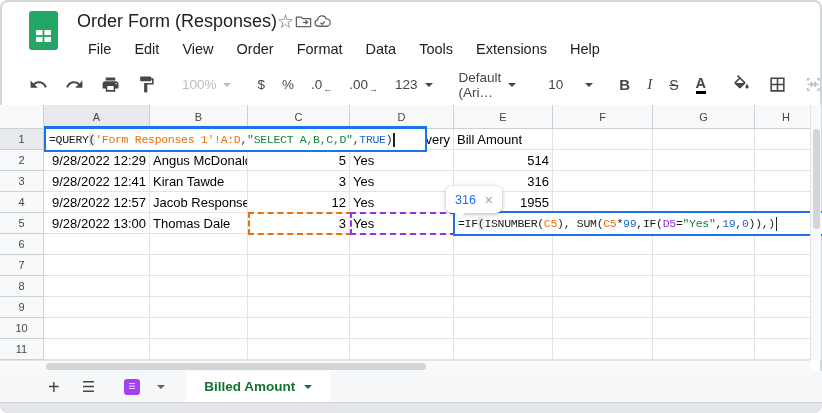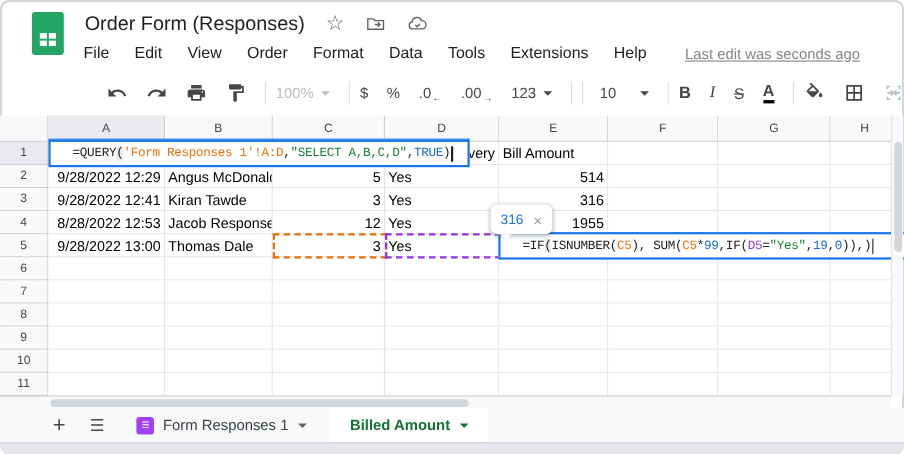--- a/index.html
+++ b/index.html
@@ -1,23 +1,23 @@
 <!DOCTYPE html>
 <html><head>
 <meta charset="utf-8">
 <style>
   html,body{margin:0;padding:0;background:#fff;}
   .window{position:relative;width:822px;height:413px;background:#fff;overflow:hidden;
     font-family:"Liberation Sans",sans-serif;border-radius:8px;outline:2px solid #d4d7da;outline-offset:-2px;}
   
   .logo{position:absolute;left:29px;top:11px;width:29px;height:39px;background:#23a566;border-radius:3px;display:flex;align-items:flex-end;justify-content:center;padding-bottom:8px;box-sizing:border-box;}
-  .title-row{position:absolute;left:77px;top:11px;display:flex;align-items:center;gap:19px;}
+  .title-row{position:absolute;left:77px;top:11px;display:flex;align-items:center;}
   .doc-title{font-size:18px;color:#202124;}
   .hd-ico{width:19px;height:19px;fill:none;stroke:#5f6368;stroke-width:1.6;}
-  .menu-row{position:absolute;left:76px;top:41px;display:flex;align-items:center;font-size:14.5px;color:#202124;justify-content:center;}
+  .menu-row{position:absolute;left:88px;top:41px;display:flex;align-items:center;font-size:14.5px;color:#202124;justify-content:center;}
   .menu-item{margin-right:23px;cursor:default;}
   .last-edit{color:#80868b;font-size:13.5px;text-decoration:underline;margin-left:12px;}
   
   .toolbar{position:absolute;left:16px;top:64px;width:822px;height:41px;display:flex;align-items:center;padding-left:44px;box-sizing:border-box;justify-content:flex-end;}
   .tbtn{display:flex;align-items:center;justify-content:center;margin-right:17px;color:#444746;}
   .tb-ico{width:19px;height:19px;fill:#444746;}
   .tb-ico.dis{fill:#b9bdc1;}
   .tb-label{font-size:13.5px;color:#444746;}
   .tb-label.dis{color:#b9bdc1;}
   .sep{width:1px;height:21px;background:#dadce0;margin:0 9px 0 0;}
@@ -32,21 +32,21 @@
   
   .grid{position:absolute;left:0;top:105px;display:grid;
     grid-template-columns:44px 106px 98px 102px 104px 99px 100px 102px 63px;
     grid-template-rows:24px repeat(11,21px);font-size:13px;}
   .gc{border-right:1px solid #e2e3e3;border-bottom:1px solid #e2e3e3;background:#fff;display:flex;align-items:center;padding:0 3px;overflow:hidden;white-space:nowrap;color:#000;box-sizing:border-box;}
   .gh{background:#f8f9fa;color:#444746;font-size:11px;justify-content:center;border-right:1px solid #ccd0d3;border-bottom:1px solid #ccd0d3;padding:0;}
   .gh.hl{background:#e8eaed;}
   .num{justify-content:flex-end;}
   
   .colbar{position:absolute;left:44px;top:126px;width:383px;height:3px;background:#1a73e8;}
-  .fbox{position:absolute;background:#fff;border:2px solid #1a73e8;box-sizing:border-box;display:flex;align-items:center;padding-left:20px;font-family:"Liberation Mono","DejaVu Sans Mono",monospace;font-size:11.5px;letter-spacing:-0.3px;white-space:pre;color:#202124;text-align:right;}
+  .fbox{position:absolute;background:#fff;border:2px solid #1a73e8;box-sizing:border-box;display:flex;align-items:center;padding-left:3px;font-family:"Liberation Mono","DejaVu Sans Mono",monospace;font-size:11.5px;letter-spacing:-0.3px;white-space:pre;color:#202124;text-align:right;}
   .fbox::after{content:"";width:1.5px;height:14px;background:#202124;margin-left:1px;}
   .box-a1{left:44px;top:127px;width:383px;height:25px;}
   .box-e5{left:453px;top:211px;width:384px;height:25px;}
   .dash{position:absolute;box-sizing:border-box;background:transparent;}
   .dash-c5{left:248px;top:212px;width:104px;height:23px;border:2px dashed #e8710a;}
   .dash-d5{left:350px;top:212px;width:106px;height:23px;border:2px dashed #9334e6;}
   .tooltip{position:absolute;left:446px;top:186px;height:27px;background:#fff;border-radius:6px;box-shadow:0 1px 4px rgba(60,64,67,.4);display:flex;align-items:center;gap:9px;padding:0 9px;z-index:5;}
   .tooltip::after{content:"";position:absolute;left:9px;bottom:-5px;border-left:5px solid transparent;border-right:5px solid transparent;border-top:5px solid #fff;}
   .tt-val{color:#1a73e8;font-size:12.5px;}
   .tt-x{color:#9aa0a6;font-size:14px;cursor:pointer;}
@@ -93,21 +93,20 @@
   <div class="menu-row">
     <span class="menu-item">File</span>
     <span class="menu-item">Edit</span>
     <span class="menu-item">View</span>
     <span class="menu-item">Order</span>
     <span class="menu-item">Format</span>
     <span class="menu-item">Data</span>
     <span class="menu-item">Tools</span>
     <span class="menu-item">Extensions</span>
     <span class="menu-item">Help</span>
-    <span class="last-edit">Last edit was seconds ago</span>
   </div>
 
   <div class="toolbar">
     <span class="tbtn">
         <svg class="tb-ico" viewBox="0 0 24 24">
           <path d="M12.5 8c-2.65 0-5.05 1-6.9 2.6L2 7v9h9l-3.62-3.62C8.77 11.22 10.54 10.5 12.5 10.5c3.54 0 6.55 2.31 7.6 5.5l2.37-.78C21.08 11.03 17.15 8 12.5 8z"></path>
         </svg>
       </span>
     <span class="tbtn">
         <svg class="tb-ico" viewBox="0 0 24 24">
@@ -142,20 +141,24 @@
       </span>
     <span class="tbtn">
         <span class="tb-label dec">.00</span>
         <span class="mini-arrow" style="position:static;margin:8px 0 0 1px;">→</span>
       </span>
     <span class="tbtn">
         <span class="tb-label">123</span>
         <span class="caret"></span>
       </span>
     <span class="sep"></span>
+    <span class="tbtn">
+        <span class="tb-label">Default (Ari…</span>
+        <span class="caret"></span>
+      </span>
     <span class="sep"></span>
     <span class="tbtn" style="margin-left:6px;">
         <span class="tb-label">10</span>
         <span class="caret" style="margin-left:22px;"></span>
       </span>
     <span class="sep"></span>
     <span class="tbtn b-btn">B</span>
     <span class="tbtn i-btn">I</span>
     <span class="tbtn s-btn">S</span>
     <span class="tbtn a-btn">A</span>
@@ -214,21 +217,21 @@
     <div class="gc num">9/28/2022 12:41</div>
     <div class="gc">Kiran Tawde</div>
     <div class="gc num">3</div>
     <div class="gc">Yes</div>
     <div class="gc num">316</div>
     <div class="gc"></div>
     <div class="gc"></div>
     <div class="gc"></div>
 
     <div class="gc gh">4</div>
-    <div class="gc num">8/28/2022 12:53</div>
+    <div class="gc num">9/28/2022 12:57</div>
     <div class="gc">Jacob Responses</div>
     <div class="gc num">12</div>
     <div class="gc">Yes</div>
     <div class="gc num">1955</div>
     <div class="gc"></div>
     <div class="gc"></div>
     <div class="gc"></div>
 
     <div class="gc gh">5</div>
     <div class="gc num">9/28/2022 13:00</div>
@@ -312,21 +315,20 @@
       <div class="vthumb"></div>
     </div>
 
   <div class="tabbar">
     <div class="tab-tools">
       <span class="plus">+</span>
       <span class="allsheets">☰</span>
     </div>
     <div class="sheet-tab">
       <span class="form-ico">☰</span>
-      <span>Form Responses 1</span>
       <span class="tab-caret"></span>
     </div>
     <div class="sheet-tab active">
       <span>Billed Amount</span>
       <span class="tab-caret" style="border-top-color:#137333;"></span>
     </div>
   </div>
   <div class="bottom-strip"></div>
 
 </div>

